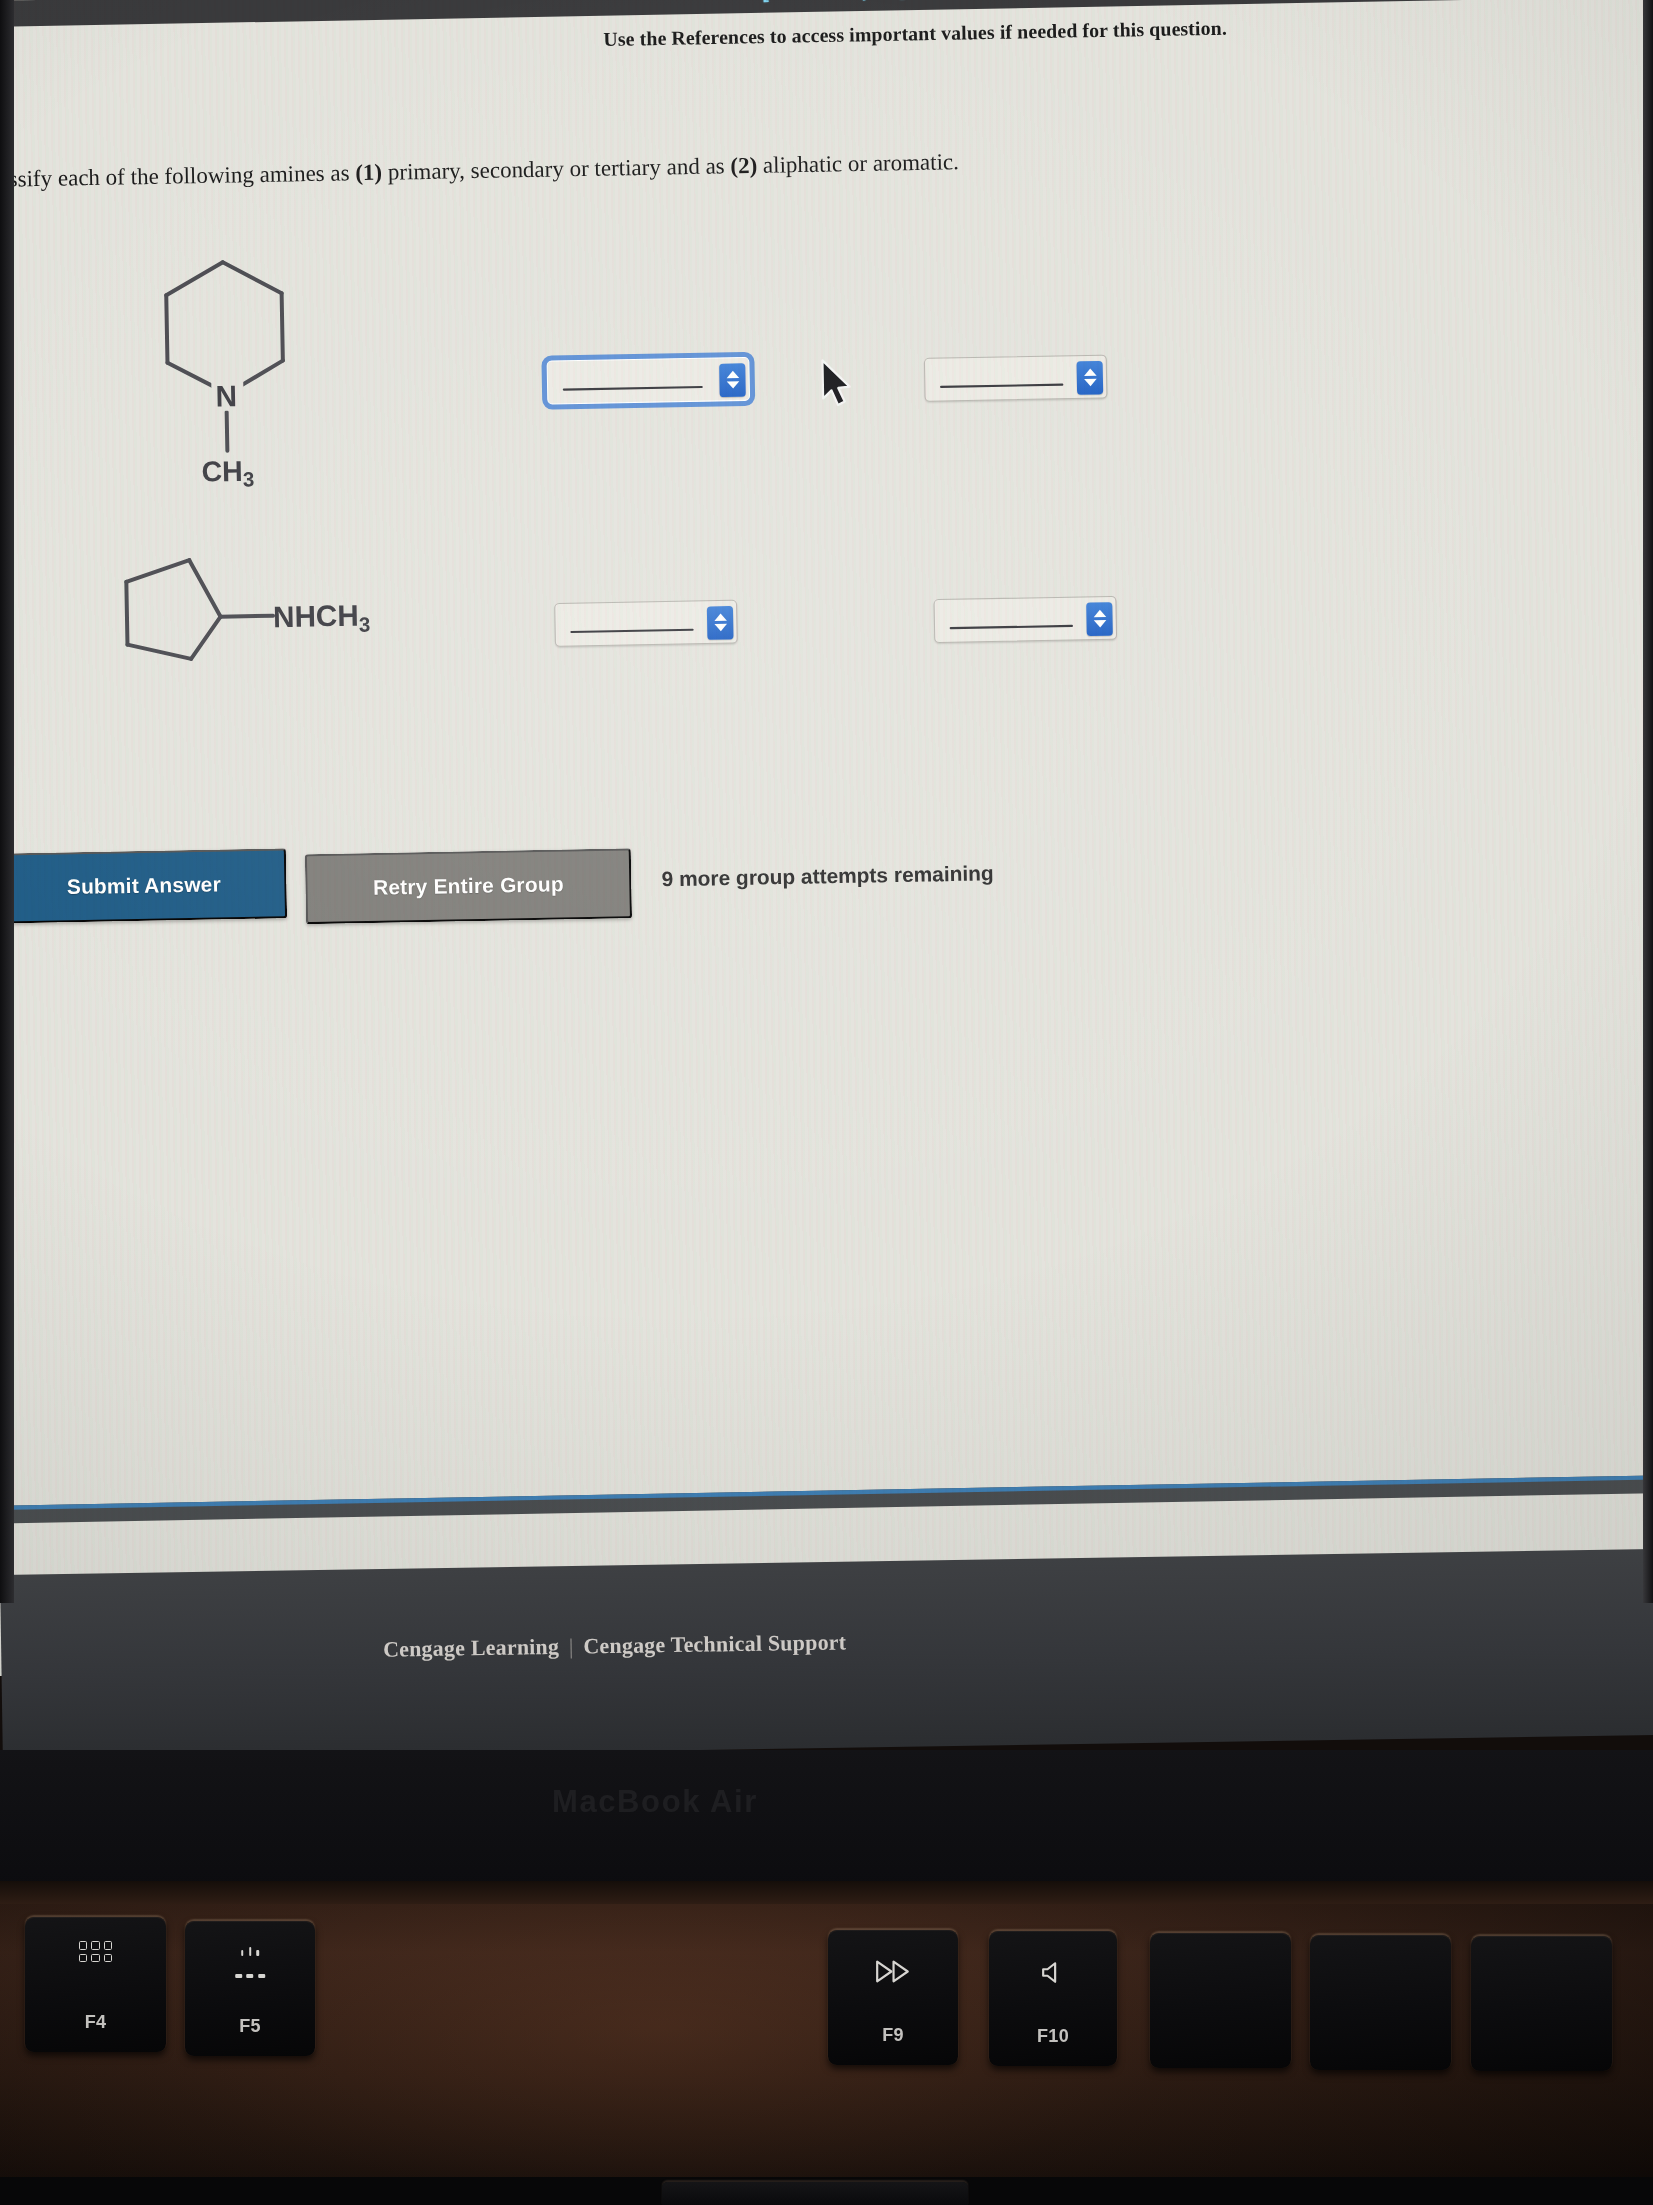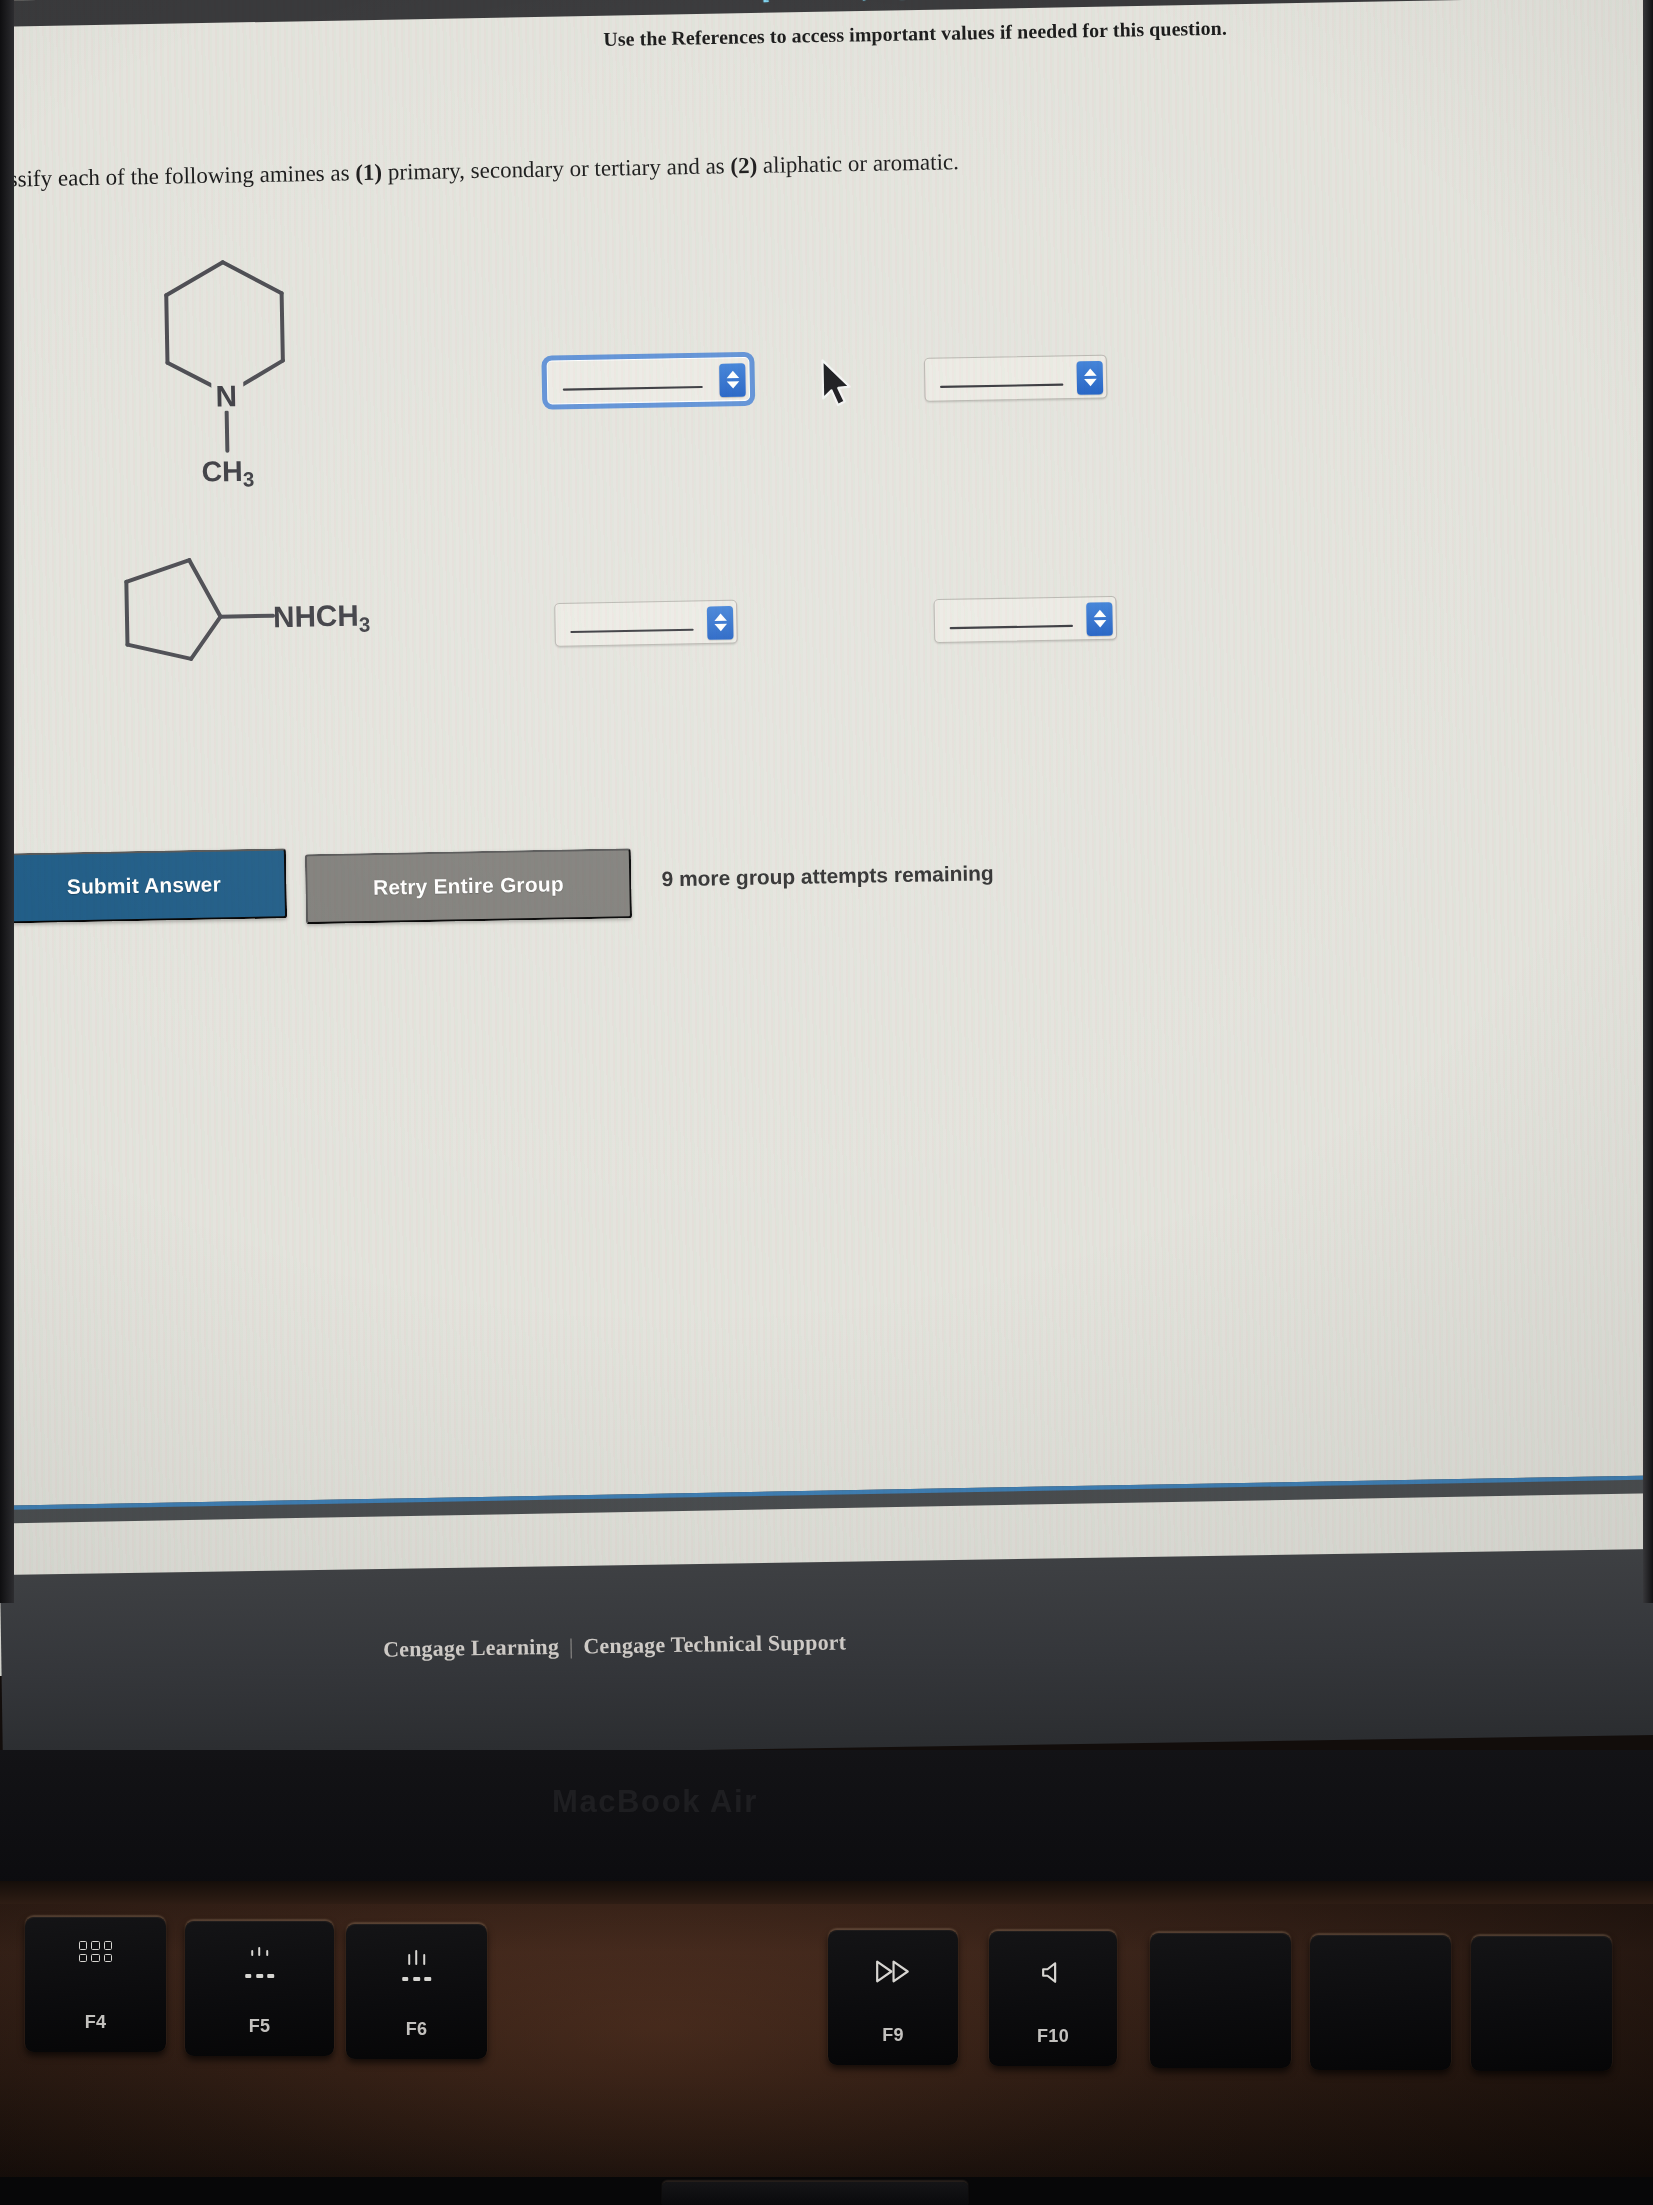--- a/index.html
+++ b/index.html
@@ -295,55 +295,38 @@
           <i></i>
           <i></i>
           <i></i>
           <i></i>
           <i></i>
         </span>
     </span>
     <span class="klabel">F4</span>
   </div>
 
-  <div class="key" style="left:185px; top:1921px; width:149px; height:135px;">
+  <div class="key" style="left:185px; top:1921px; width:130px; height:135px;">
     <span class="glyph">
       <span class="gl-kb">
         <span class="rays">
             <i style="height:6.6px"></i>
             <i style="height:9.8px"></i>
             <i style="height:6.6px"></i>
           </span>
         <span class="dots">
             <i></i>
             <i></i>
             <i></i>
           </span>
       </span>
     </span>
     <span class="klabel">F5</span>
   </div>
 
-  <div class="key" style="left:346px; top:1924px; width:141px; height:135px;">
-    <span class="glyph">
-      <span class="gl-kb">
-        <span class="rays">
-            <i style="height:11px"></i>
-            <i style="height:15.3px"></i>
-            <i style="height:11px"></i>
-          </span>
-        <span class="dots">
-            <i></i>
-            <i></i>
-            <i></i>
-          </span>
-      </span>
-    </span>
-    <span class="klabel">F6</span>
-  </div>
 
 
 
   <div class="key" style="left:828px; top:1930px; width:130px; height:135px;">
     <span class="glyph">
       <svg width="36" height="23" viewBox="0 0 66 42">
         <path d="M4 3 L4 39 L30 21 Z" fill="none" stroke="#e8e6e2" stroke-width="4" stroke-linejoin="round"></path>
         <path d="M34 3 L34 39 L60 21 Z" fill="none" stroke="#e8e6e2" stroke-width="4" stroke-linejoin="round"></path>
       </svg>
     </span>

